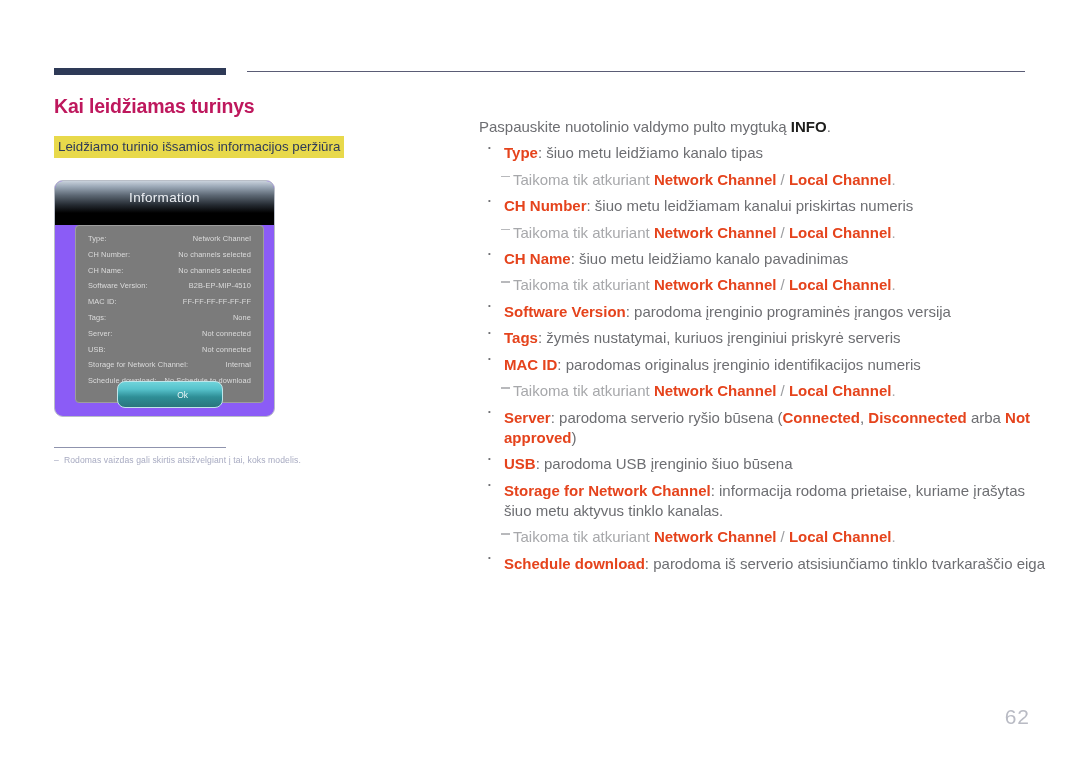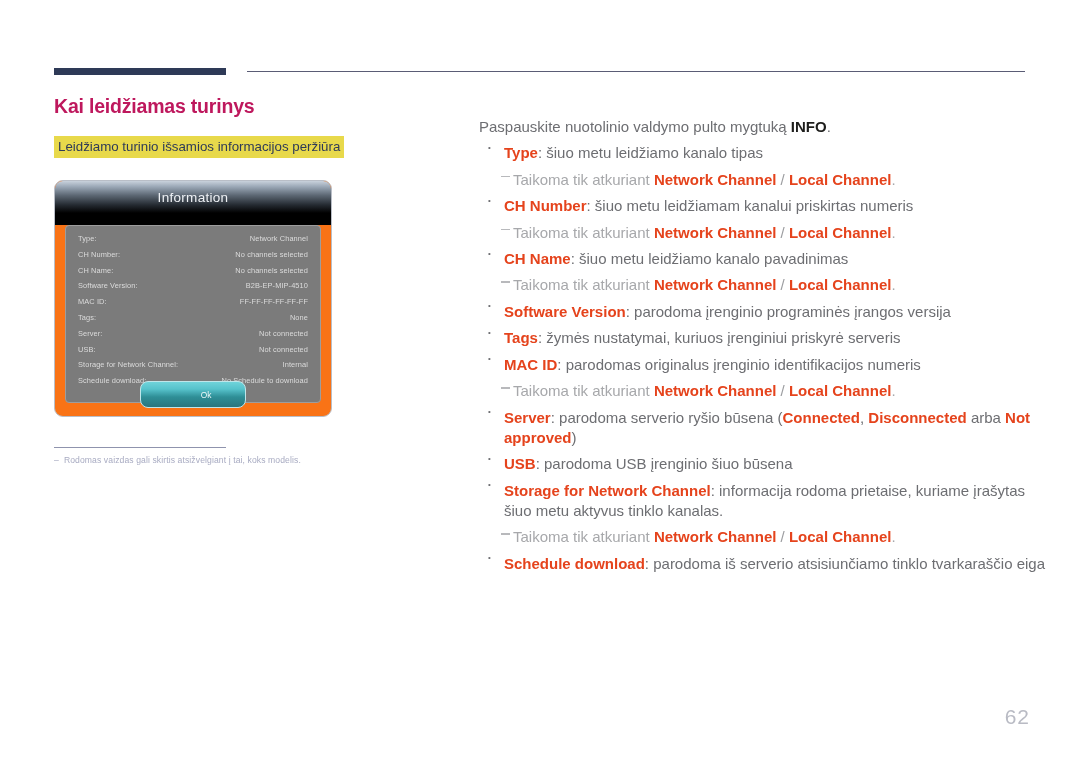--- a/index.html
+++ b/index.html
@@ -59,24 +59,24 @@
     background: #e8d94b;
     padding: 3px 4px 4px 4px;
     line-height: 1.55;
     box-decoration-break: clone;
     -webkit-box-decoration-break: clone;
   }
 
   
   .osd {
     position: relative;
-    width: 278px;
+    width: 221px;
     height: 237px;
     box-sizing: border-box;
-    background: #f97316;
+    background: #8b5cf6;
     border: 1px solid #b9bec7;
     border-radius: 9px;
     padding: 0;
     overflow: hidden;
   }
   .osd-titlebar {
     height: 32px;
     background: linear-gradient(to bottom,
         #c9d2dc 0%, #9aa7b6 18%, #5c6773 45%,
         #242a31 75%, #000000 100%);
@@ -88,21 +88,21 @@
   .osd-title {
     font-size: 13.5px;
     color: #eef1f5;
     letter-spacing: 0.3px;
   }
   .osd-sep {
     height: 12px;
     background: #000;
   }
   .osd-body {
-    margin: 0 10px 0 10px;
+    margin: 0 10px 0 20px;
     background: #7b7b7b;
     border: 1px solid #9d9d9d;
     border-radius: 4px;
     height: 178px;
     box-sizing: border-box;
     padding: 9px 12px 0 12px;
     position: relative;
   }
   .osd-row {
     display: flex;

